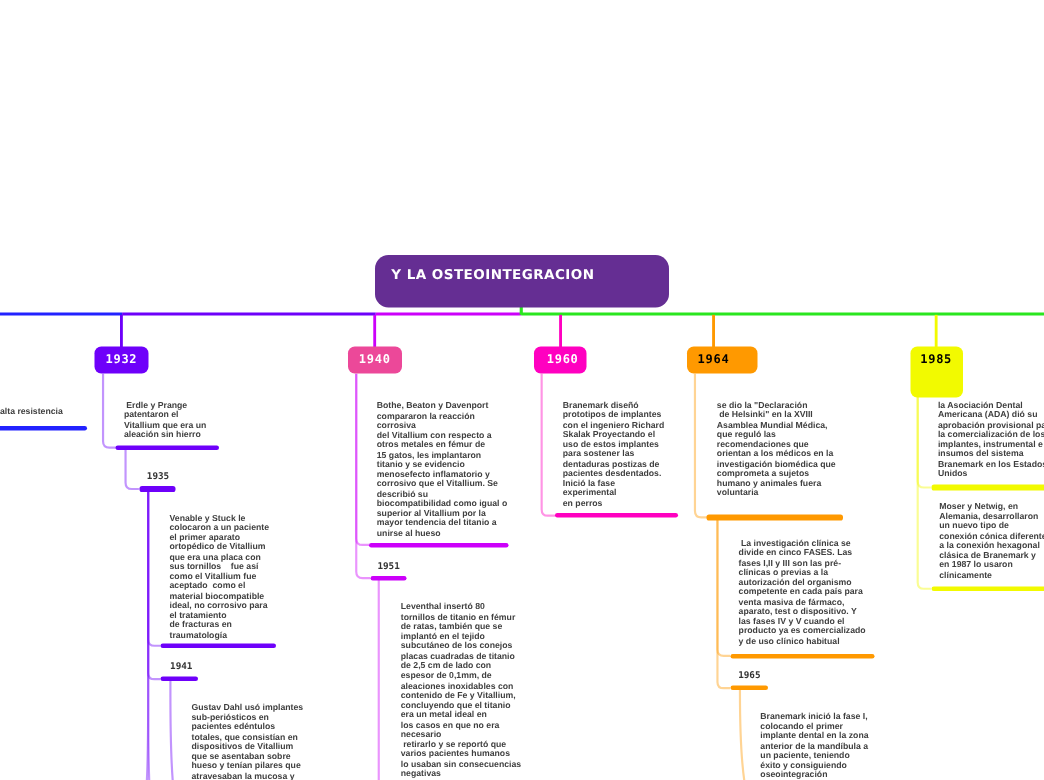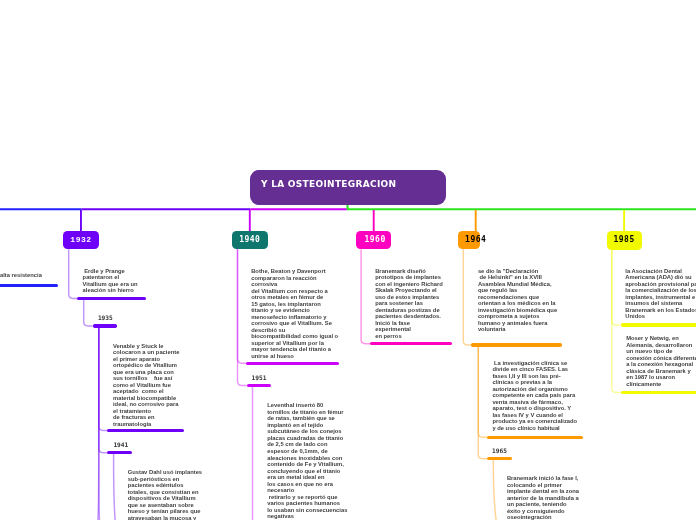--- a/index.html
+++ b/index.html
@@ -57,21 +57,21 @@
       <path d="M 493.3 458.8 L 493.3 461 Q 493.3 501 496.3 521" stroke="#ff9900" stroke-width="1.45" fill="none" opacity="0.42"></path>
     </svg>
   <div id="layer">
       <div class="root-title" style="left:250px;top:170px;width:196px;height:35px;background:#652e93;">
         <div class="tl" style="left:10.9px;top:9px;">Y LA OSTEOINTEGRACION</div>
       </div>
       <div class="blk" style="left:-10px;top:265.0px;color:#3f3f3f;">tó
  de alta resistencia</div>
       <div class="bar" style="left:-32px;top:283.7px;width:89.5px;background:#2222ff;"></div>
       <div class="ynode" style="left:63.2px;top:231.2px;width:35.5px;height:18px;background:#6e00fa;">
-        <div class="yl" style="width:35.5px;height:18px;line-height:18px;color:#ffffff;font-family:Liberation Mono, monospace;">1932</div>
+        <div class="yl" style="width:35.5px;height:18px;line-height:18px;color:#ffffff;">1932</div>
       </div>
       <div class="bar" style="left:77.4px;top:296.8px;width:68.19999999999999px;background:#6e00fa;"></div>
       <div class="blk" style="left:82.6px;top:267.6px;color:#3f3f3f;"> Erdle y Prange
 patentaron el
 Vitallium que era un
 aleación sin hierro</div>
       <div class="bar" style="left:92.6px;top:324.4px;width:24.80000000000001px;background:#6e00fa;"></div>
       <div class="lbl" style="left:97.9px;top:314.3px;color:#333333;">1935</div>
       <div class="bar" style="left:107px;top:428.9px;width:76.6px;background:#6e00fa;"></div>
       <div class="blk" style="left:113px;top:342.5px;color:#3f3f3f;">Venable y Stuck le
@@ -90,21 +90,21 @@
       <div class="bar" style="left:107px;top:451.2px;width:24.80000000000001px;background:#6e00fa;"></div>
       <div class="lbl" style="left:113.4px;top:441.3px;color:#333333;">1941</div>
       <div class="blk" style="left:127.7px;top:469.2px;color:#3f3f3f;">Gustav Dahl usó implantes
 sub-periósticos en
 pacientes edéntulos
 totales, que consistían en
 dispositivos de Vitallium
 que se asentaban sobre
 hueso y tenían pilares que
 atravesaban la mucosa y</div>
-      <div class="ynode" style="left:232px;top:231.2px;width:35.6px;height:18px;background:#0f766e;">
+      <div class="ynode" style="left:232px;top:231.2px;width:35.6px;height:18px;background:#ec4899;">
         <div class="yl" style="width:35.6px;height:18px;line-height:18px;color:#ffffff;">1940</div>
       </div>
       <div class="bar" style="left:246.3px;top:361.7px;width:92.5px;background:#cc00fa;"></div>
       <div class="blk" style="left:251.2px;top:268px;color:#3f3f3f;">Bothe, Beaton y Davenport
 compararon la reacción
 corrosiva
 del Vitallium con respecto a
 otros metales en fémur de
 15 gatos, les implantaron
 titanio y se evidencio
@@ -143,21 +143,21 @@
 prototipos de implantes
 con el ingeniero Richard
 Skalak Proyectando el
 uso de estos implantes
 para sostener las
 dentaduras postizas de
 pacientes desdentados.
 Inició la fase
 experimental
 en perros</div>
-      <div class="ynode" style="left:458.3px;top:231.2px;width:22px;height:18px;background:#ff9900;">
+      <div class="ynode" style="left:458.3px;top:231.2px;width:47px;height:18px;background:#ff9900;">
         <div class="yl" style="width:34.8px;height:18px;line-height:18px;color:#000000;">1964</div>
       </div>
       <div class="bar" style="left:471.4px;top:343.3px;width:91px;background:#ff9900;"></div>
       <div class="blk" style="left:477.9px;top:267.5px;color:#3f3f3f;">se dio la "Declaración
  de Helsinki" en la XVIII
 Asamblea Mundial Médica,
 que reguló las
 recomendaciones que
 orientan a los médicos en la
 investigación biomédica que
@@ -178,21 +178,21 @@
 y de uso clínico habitual</div>
       <div class="bar" style="left:486.8px;top:457.2px;width:24.80000000000001px;background:#ff9900;"></div>
       <div class="lbl" style="left:492.1px;top:447.3px;color:#333333;">1965</div>
       <div class="blk" style="left:506.9px;top:475.3px;color:#3f3f3f;">Branemark inició la fase I,
 colocando el primer
 implante dental en la zona
 anterior de la mandíbula a
 un paciente, teniendo
 éxito y consiguiendo
 oseointegración</div>
-      <div class="ynode" style="left:606.5px;top:231.2px;width:35.2px;height:19px;background:#f2fa00;text-decoration:underline;">
+      <div class="ynode" style="left:606.5px;top:231.2px;width:35.2px;height:34px;background:#f2fa00;text-decoration:underline;">
         <div class="yl" style="width:35.2px;height:18px;line-height:18px;color:#000000;">1985</div>
       </div>
       <div class="bar" style="left:620.6px;top:323.4px;width:91.39999999999998px;background:#f2fa00;"></div>
       <div class="blk" style="left:625.3px;top:267.7px;color:#3f3f3f;">la Asociación Dental
 Americana (ADA) dió su
 aprobación provisional pa
 la comercialización de los
 implantes, instrumental e
 insumos del sistema
 Branemark en los Estados

